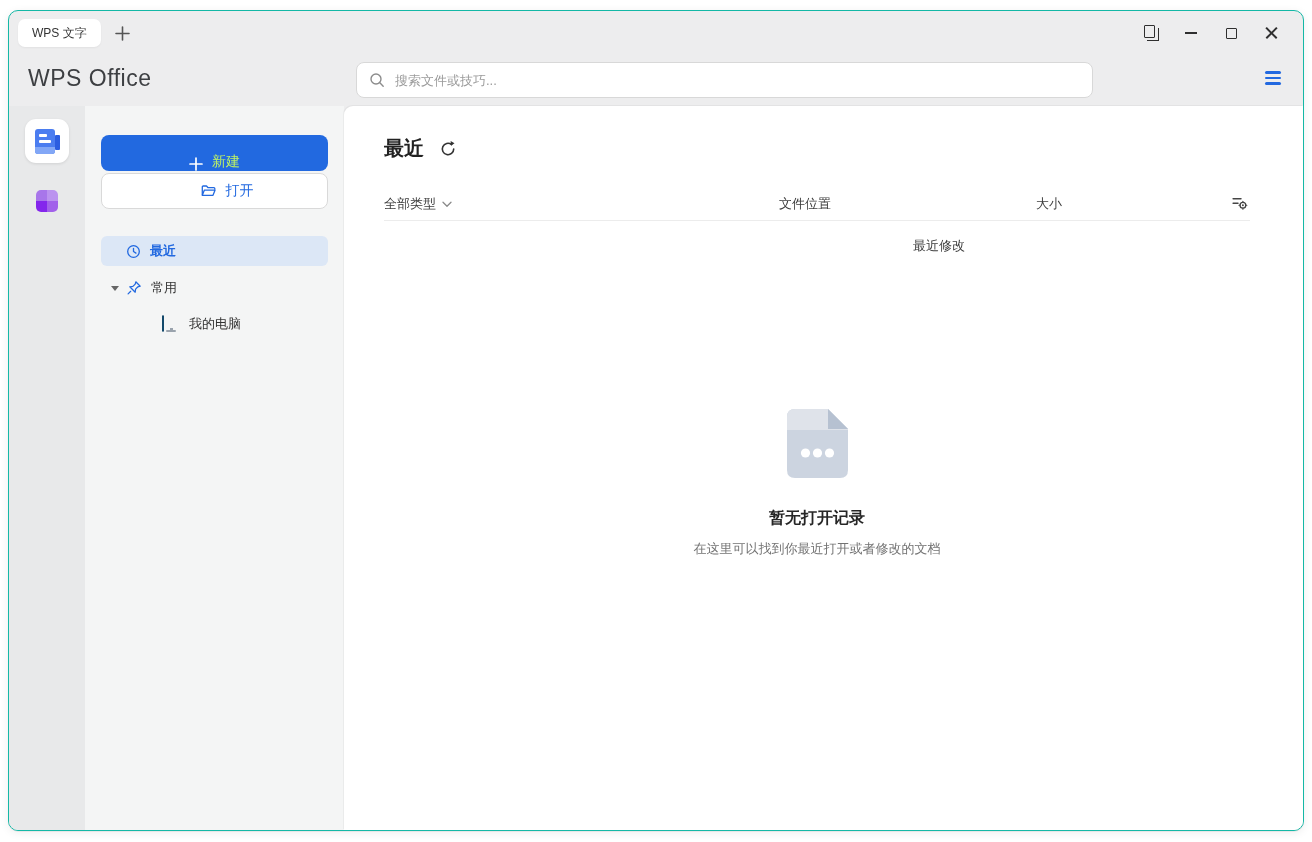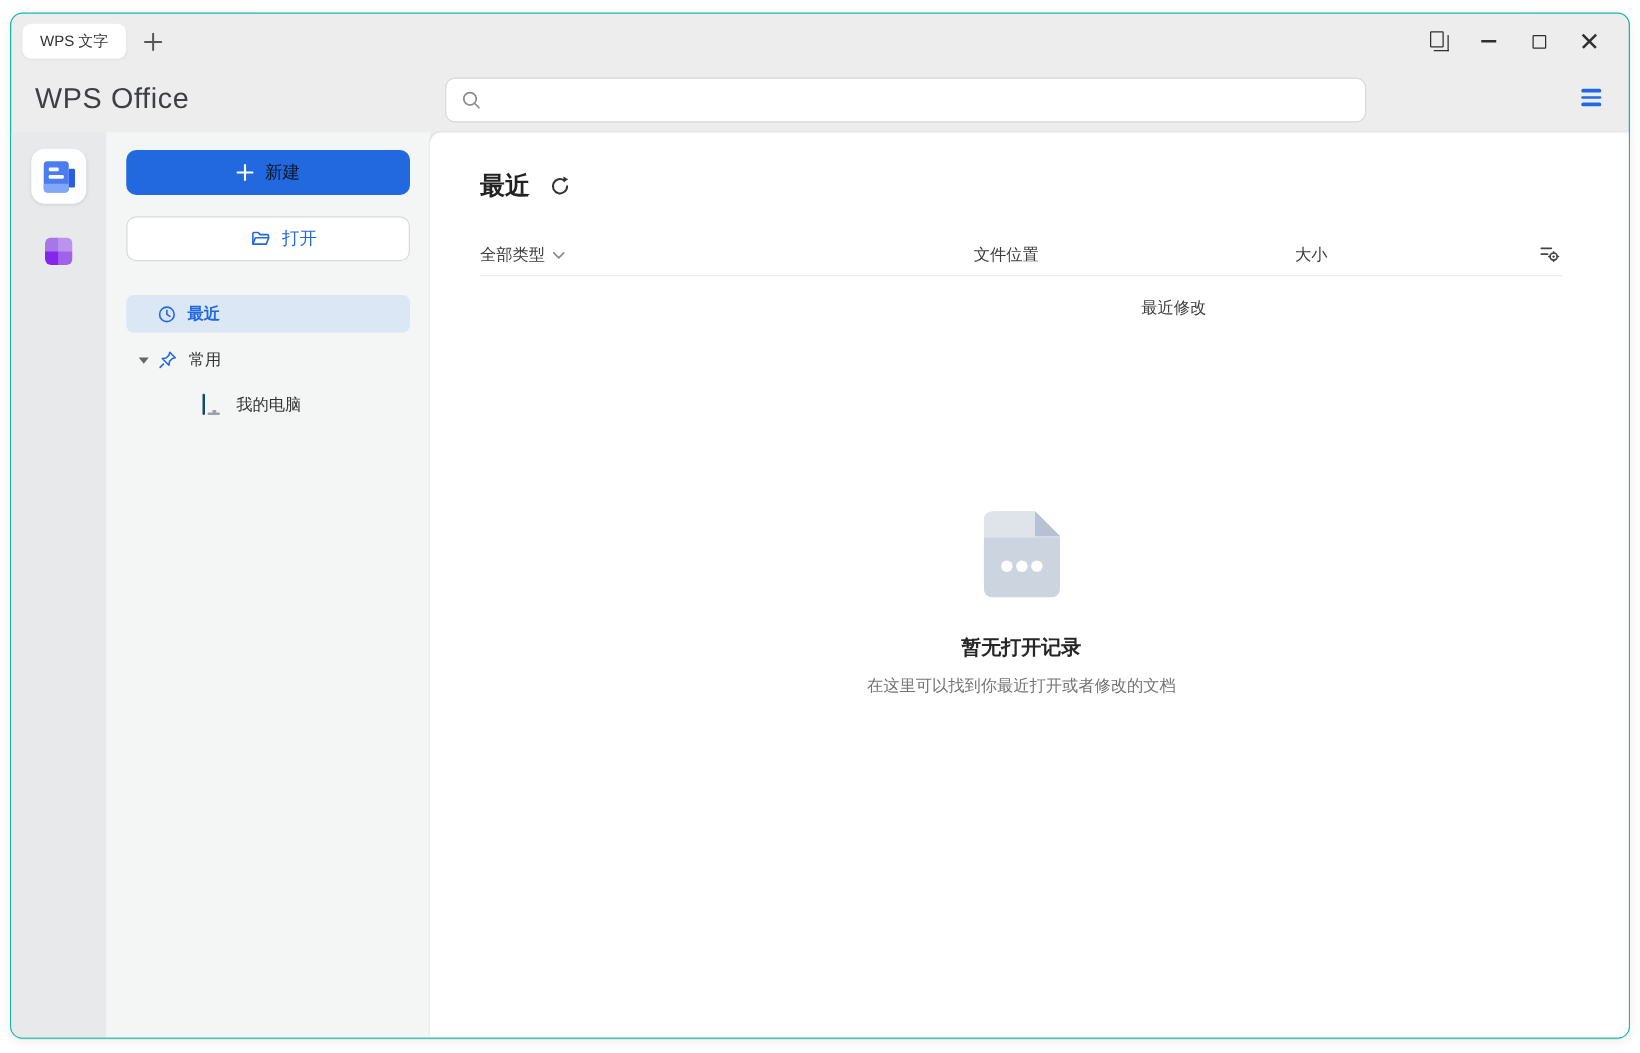--- a/index.html
+++ b/index.html
@@ -57,21 +57,21 @@
     grid-template-columns:11px 11px;grid-template-rows:11px 11px;}
   .appsicon i:nth-child(1){background:#a876ea;}
   .appsicon i:nth-child(2){background:#bb93ef;}
   .appsicon i:nth-child(3){background:#8426ec;}
   .appsicon i:nth-child(4){background:#a261ea;}
 
   
   .sidebar{width:259px;background:#f4f5f5;position:relative;}
   .btn{position:absolute;left:16px;width:227px;height:36px;border-radius:8px;display:flex;
     align-items:center;justify-content:center;gap:9px;font-size:14px;cursor:pointer;}
-  .btn-new{top:14px;background:#2269e0;color:#0f172a;}
+  .btn-new{top:29px;background:#2269e0;color:#bef264;align-items:flex-end;}
   .btn-open{top:67px;background:#fff;border:1px solid #d9d9d9;color:#2269e0;padding-left:24px;}
   .side-item{position:absolute;left:16px;width:227px;height:30px;border-radius:6px;display:flex;
     align-items:center;font-size:13px;color:#333;cursor:pointer;}
   .side-item.selected{background:#dce7f6;color:#2269e0;font-weight:600;}
   .item-recent{top:130px;padding-left:25px;}
   .item-common{top:167px;padding-left:10px;}
   .item-pc{top:203px;padding-left:61px;align-items:center;}
   .side-item .lbl{margin-left:9px;}
   .tri{width:0;height:0;border-left:4px solid transparent;border-right:4px solid transparent;
     border-top:5px solid #666;margin-right:7px;cursor:pointer;}
@@ -143,20 +143,21 @@
     </div>
   </div>
 
   <div class="header">
     <div class="logo">WPS Office</div>
     <div class="searchbar">
       <svg width="16" height="16" viewBox="0 0 16 16">
         <circle cx="7" cy="7" r="5" fill="none" stroke="#8c8c8c" stroke-width="1.4"></circle>
         <path d="M10.6 10.6L14.2 14.2" stroke="#8c8c8c" stroke-width="1.4" stroke-linecap="round"></path>
       </svg>
+      <input type="text" placeholder="搜索文件或技巧..." style="">
     </div>
     <div class="menu-btn">
       <i></i>
         <i></i>
         <i></i>
     </div>
   </div>
 
   <div class="bodyrow">
 

